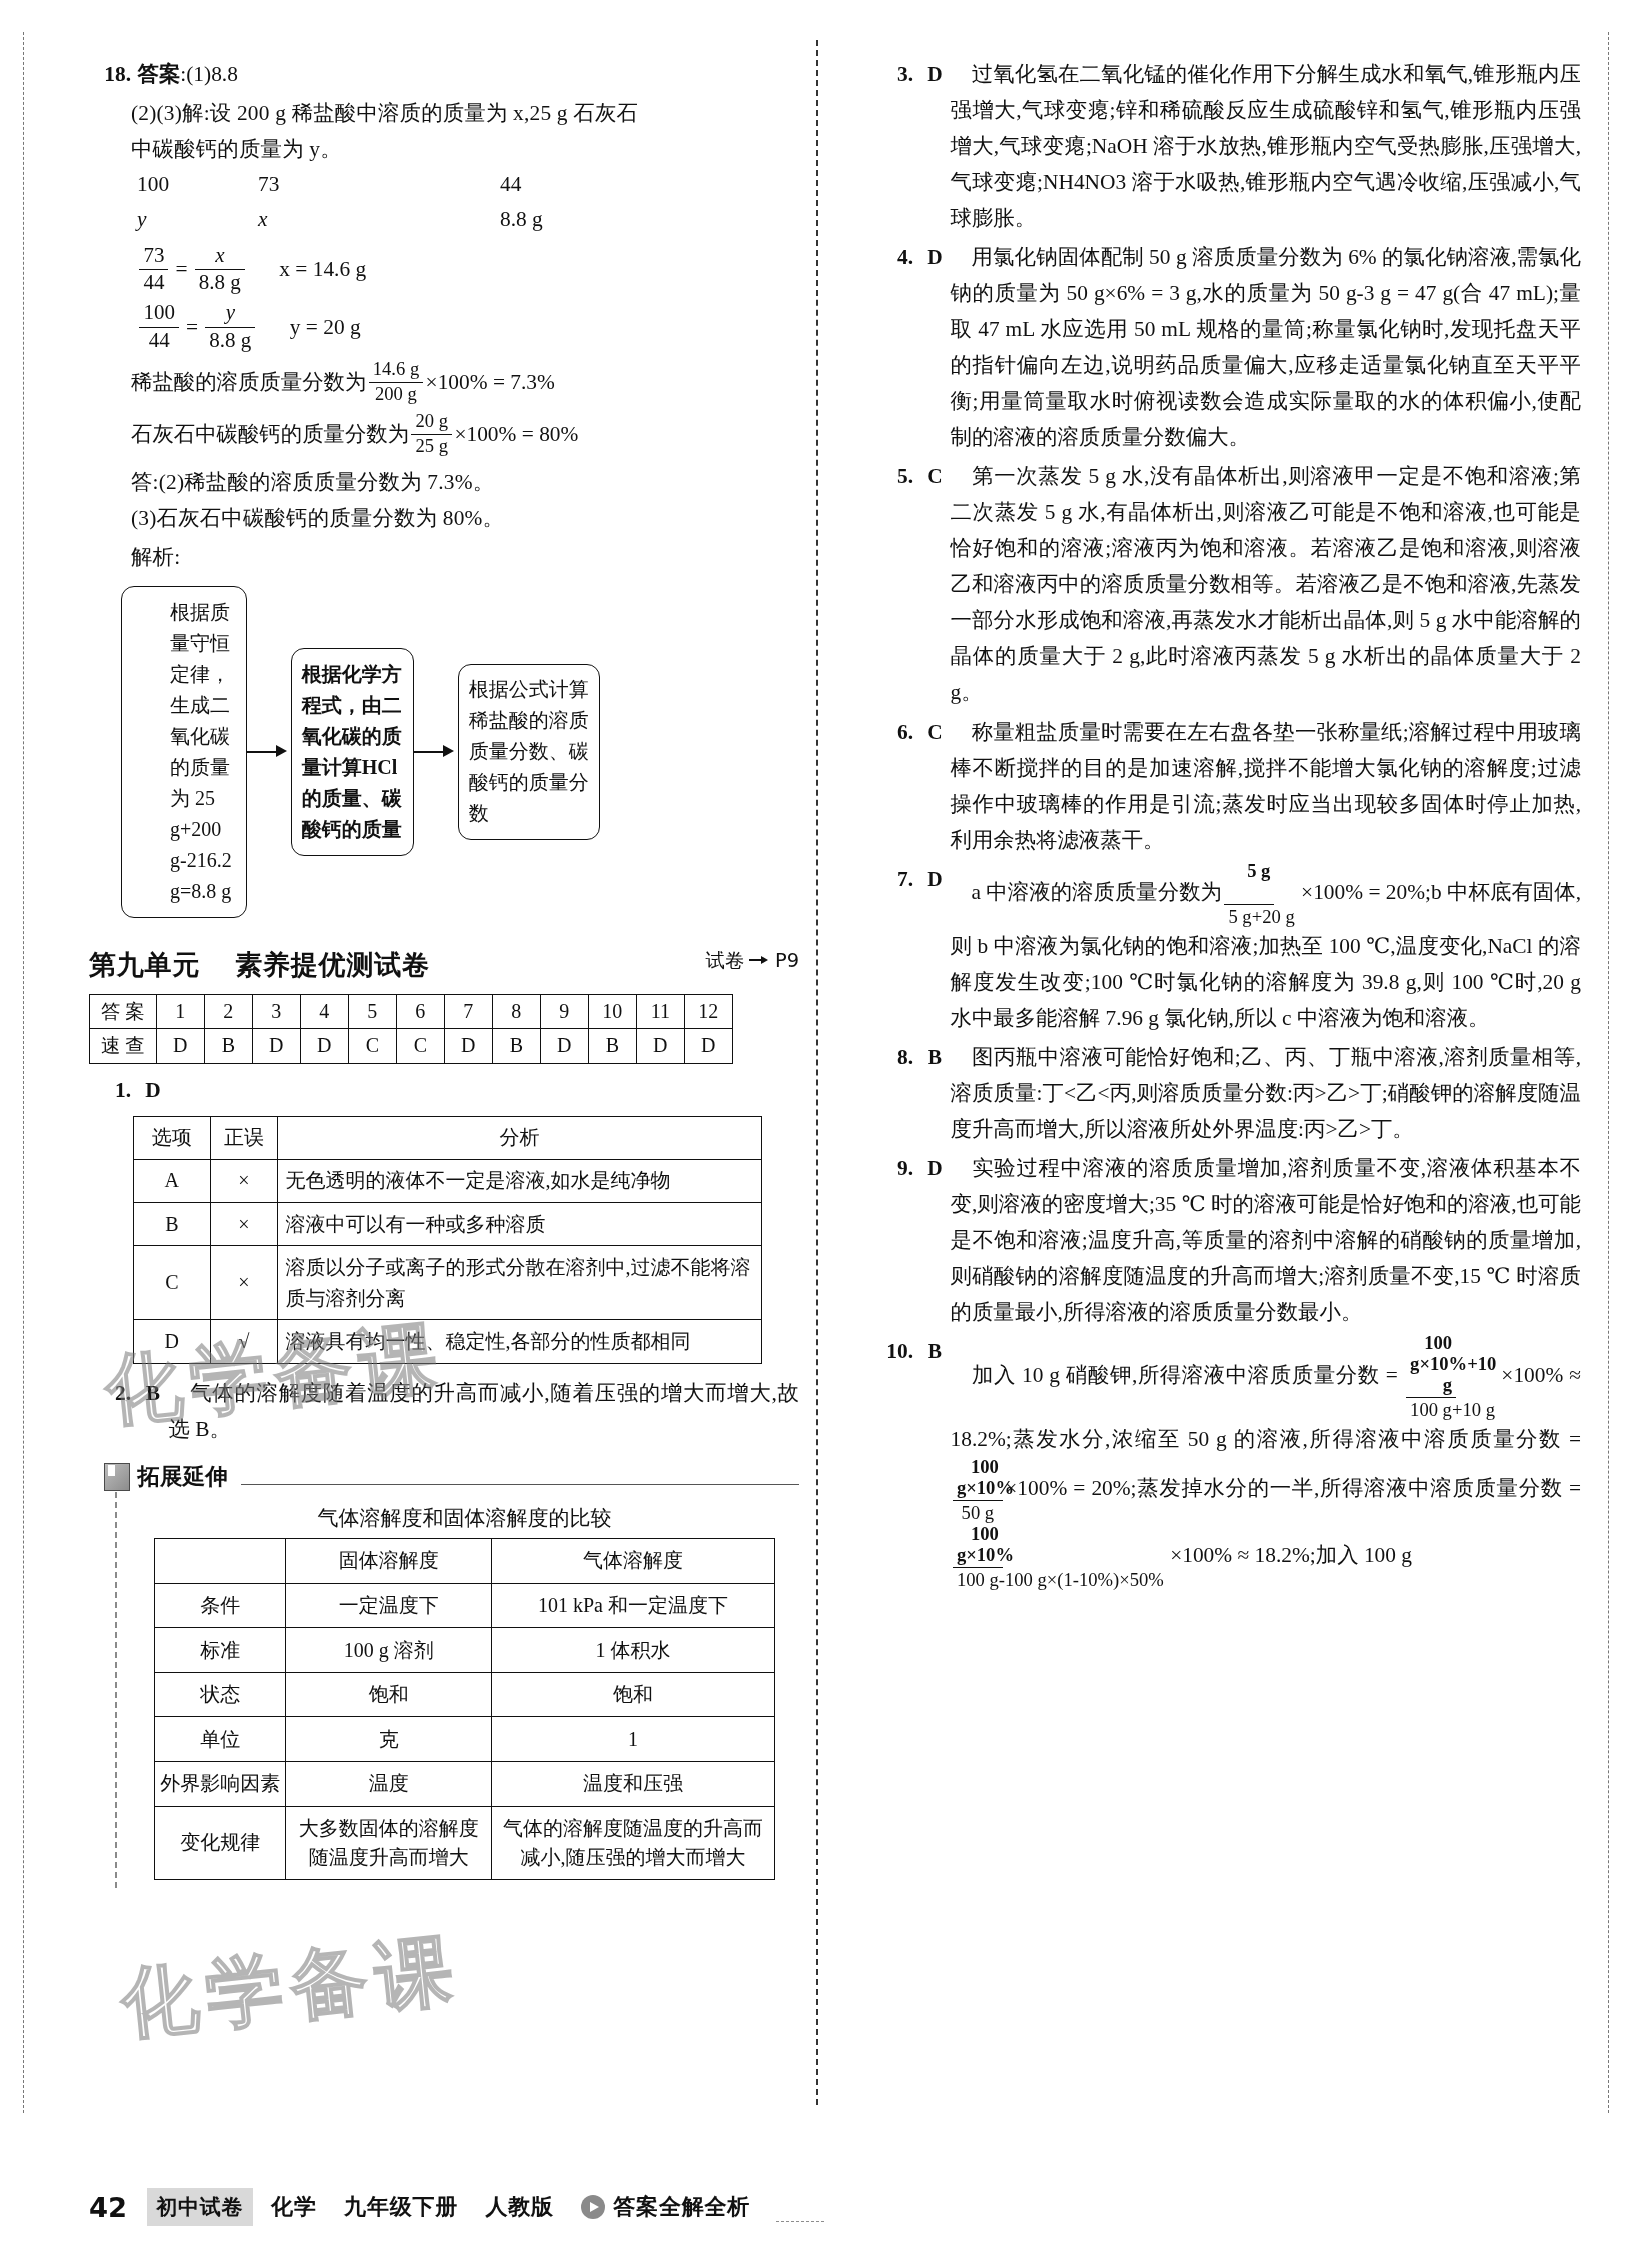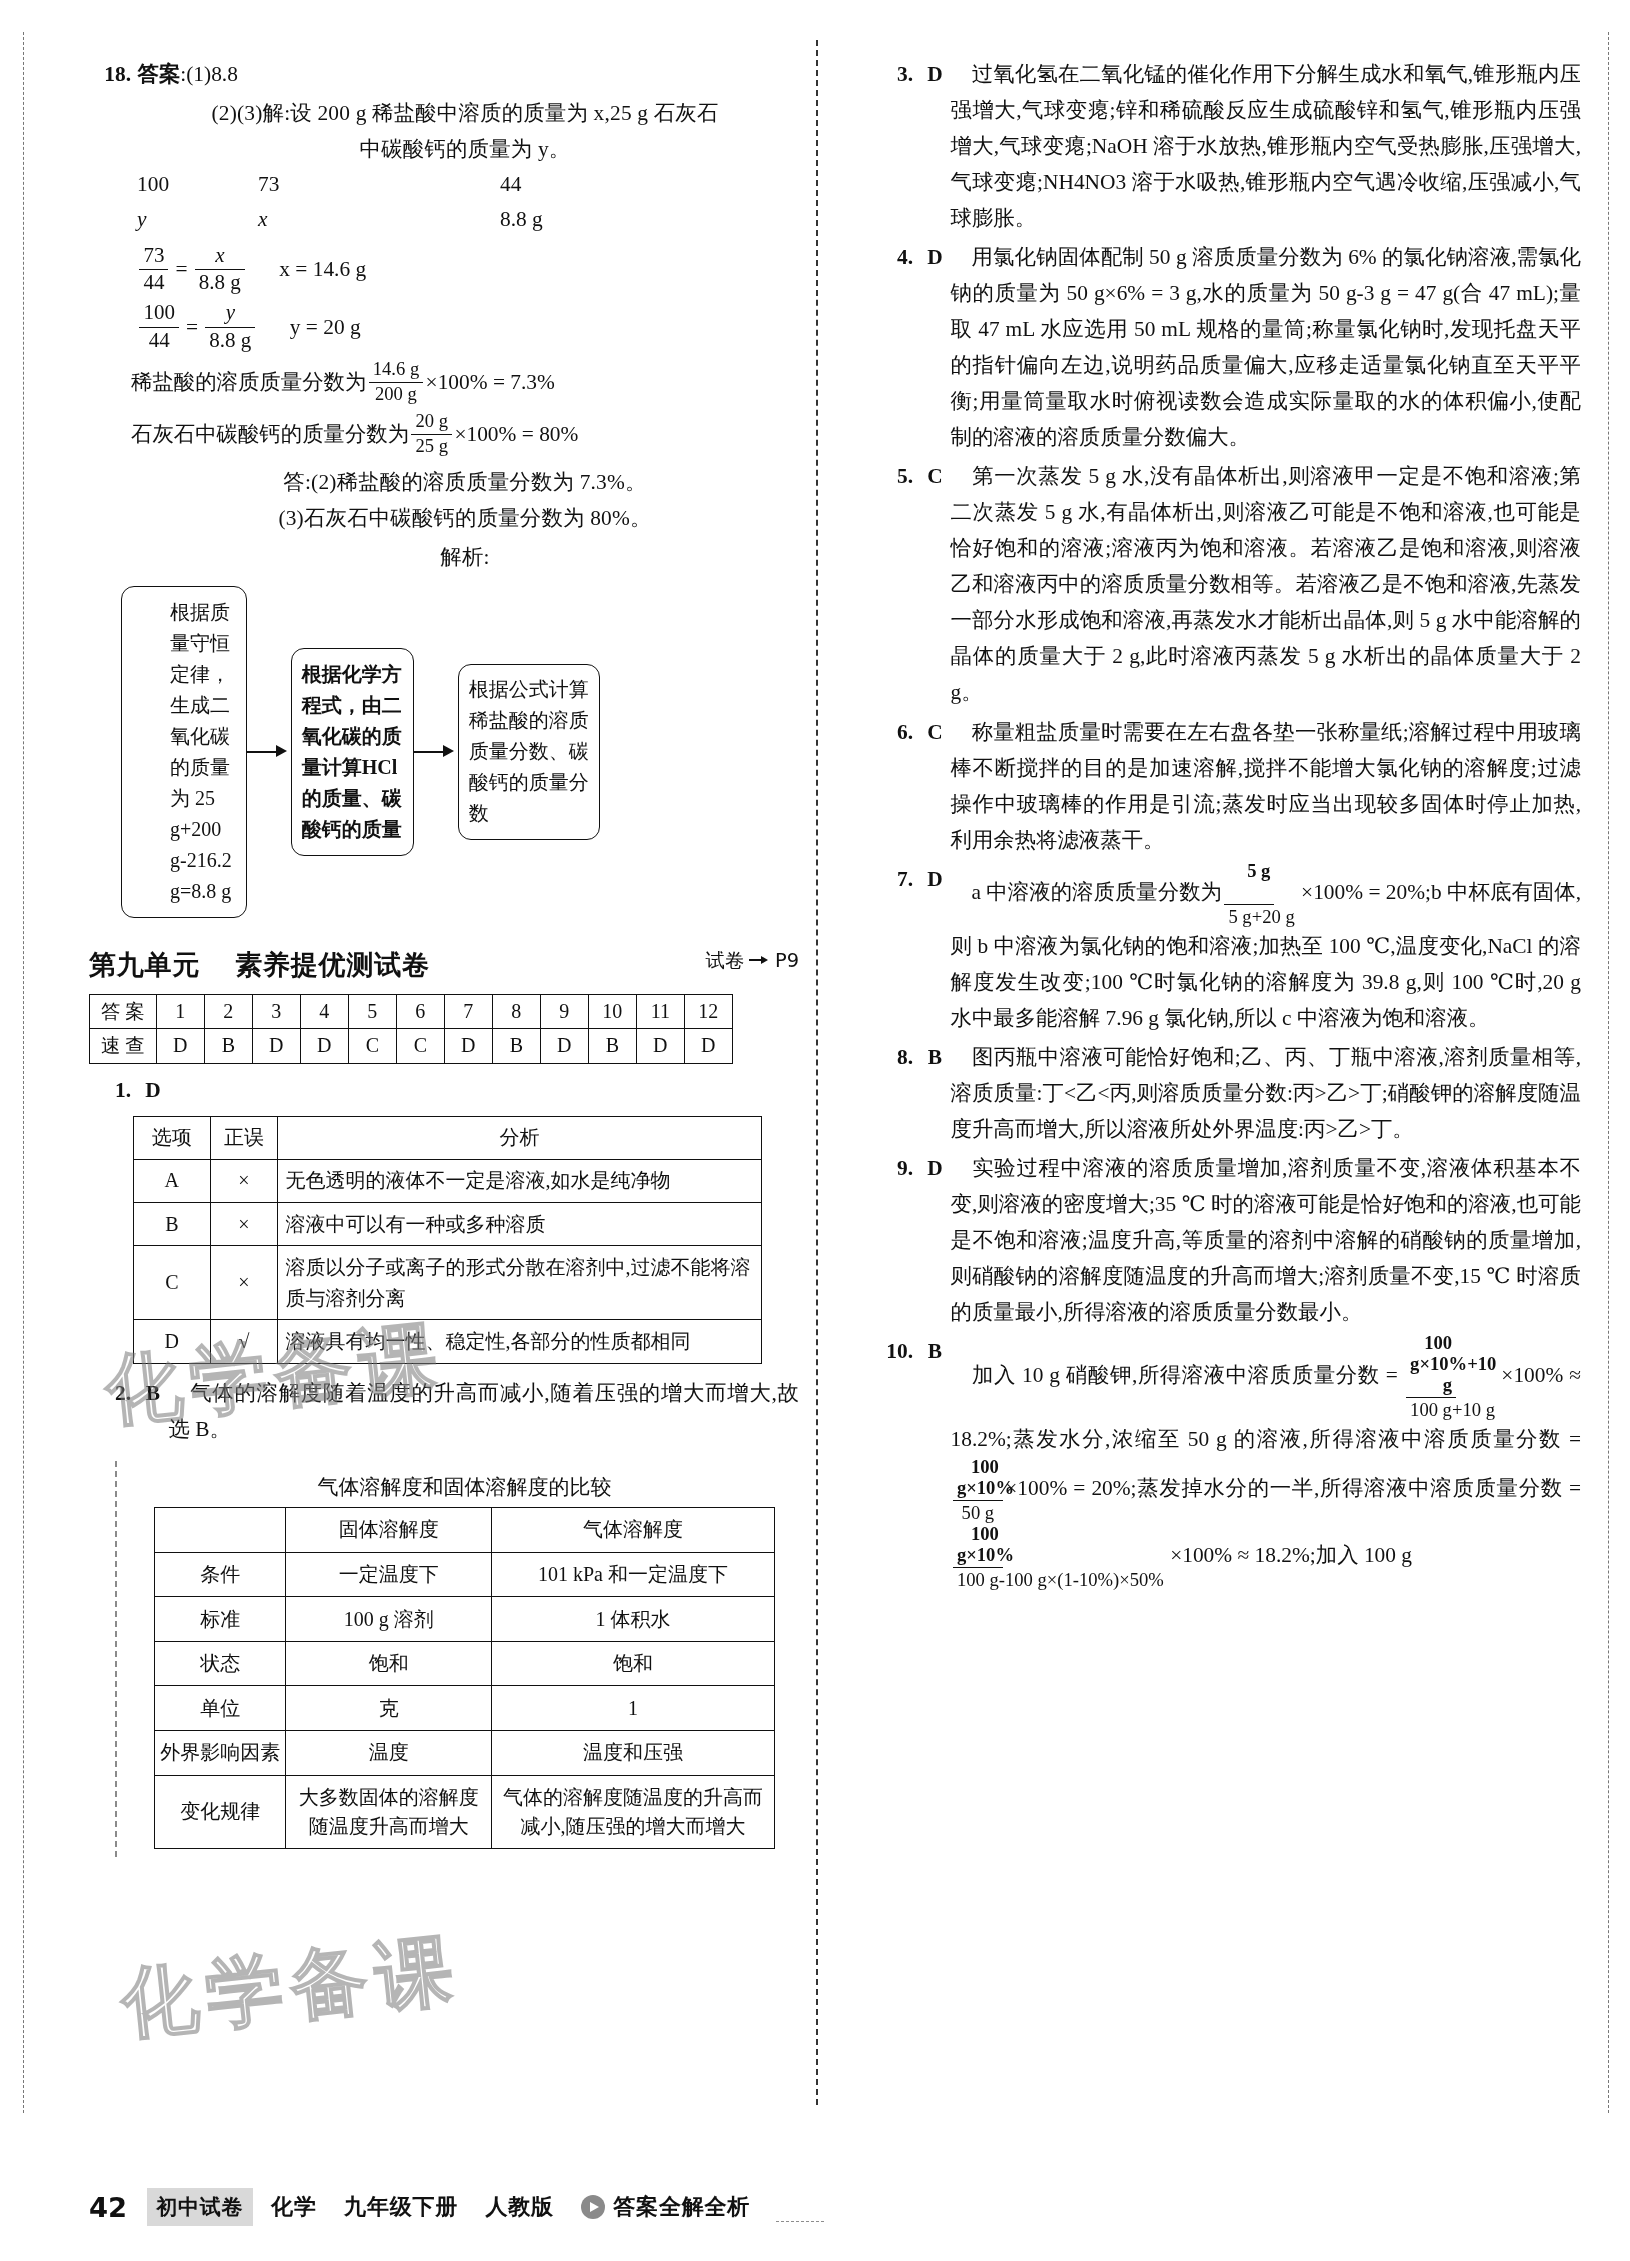--- a/index.html
+++ b/index.html
@@ -23,21 +23,21 @@
   .edge-left{
     position:absolute;left:22.6px;top:32px;height:2081px;
     border-left:1.6px dashed #777;
   }
   .edge-right{
     position:absolute;right:21px;top:32px;height:2081px;
     border-left:1.6px dashed #777;
   }
   
   .line{font-size:21.4px;line-height:36px;letter-spacing:0.2px;}
-  .indent{padding-left:42px;text-align:center;}
+  .indent{padding-left:42px;}
   .item{display:flex;font-size:21.4px;line-height:36px;margin-bottom:3.2px;}
   .item .num{width:42px;flex:0 0 42px;font-weight:bold;text-align:right;padding-right:6.5px;}
   .item .ltr{width:31px;flex:0 0 31px;font-weight:bold;text-align:center;}
   .item .body{flex:1;text-align:justify;}
   .item .body .gap{display:inline-block;width:21px;}
   sub{font-size:.65em;vertical-align:-.28em;}
   .ital{font-style:italic;}
   
   .frac{display:inline-flex;flex-direction:column;vertical-align:middle;
         text-align:center;margin:0 2.4px;line-height:1.12;font-size:18.6px;}
@@ -302,20 +302,25 @@
     </tbody>
       </table>
 
     <div class="item">
       <div class="num">2.</div>
       <div class="ltr">B</div>
       <div class="body"><span class="gap"></span><span>气体的溶解度随着温度的升高而减小,随着压强的增大而增大,故选 B。</span></div>
     </div>
 
     <div class="ext">
+      <div class="ext-head">
+        <span class="ext-icon"></span>
+        <span class="ext-title">拓展延伸</span>
+        <span class="ext-rule"></span>
+      </div>
       <div class="ext-body">
         <div class="ext-cap">气体溶解度和固体溶解度的比较</div>
         <table class="sol-table">
           <tbody>
               <tr>
             <td class="lbl"></td>
             <td>固体溶解度</td>
             <td>气体溶解度</td>
           </tr>
           <tr>

